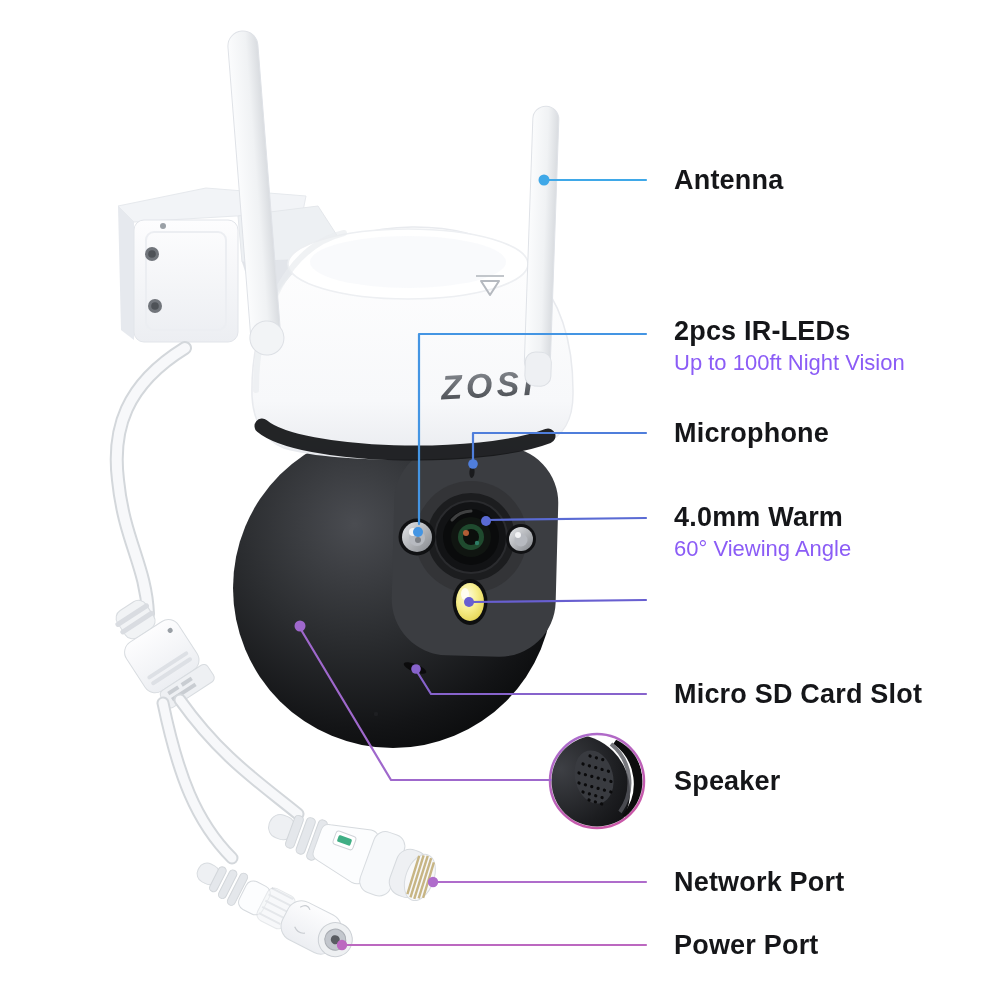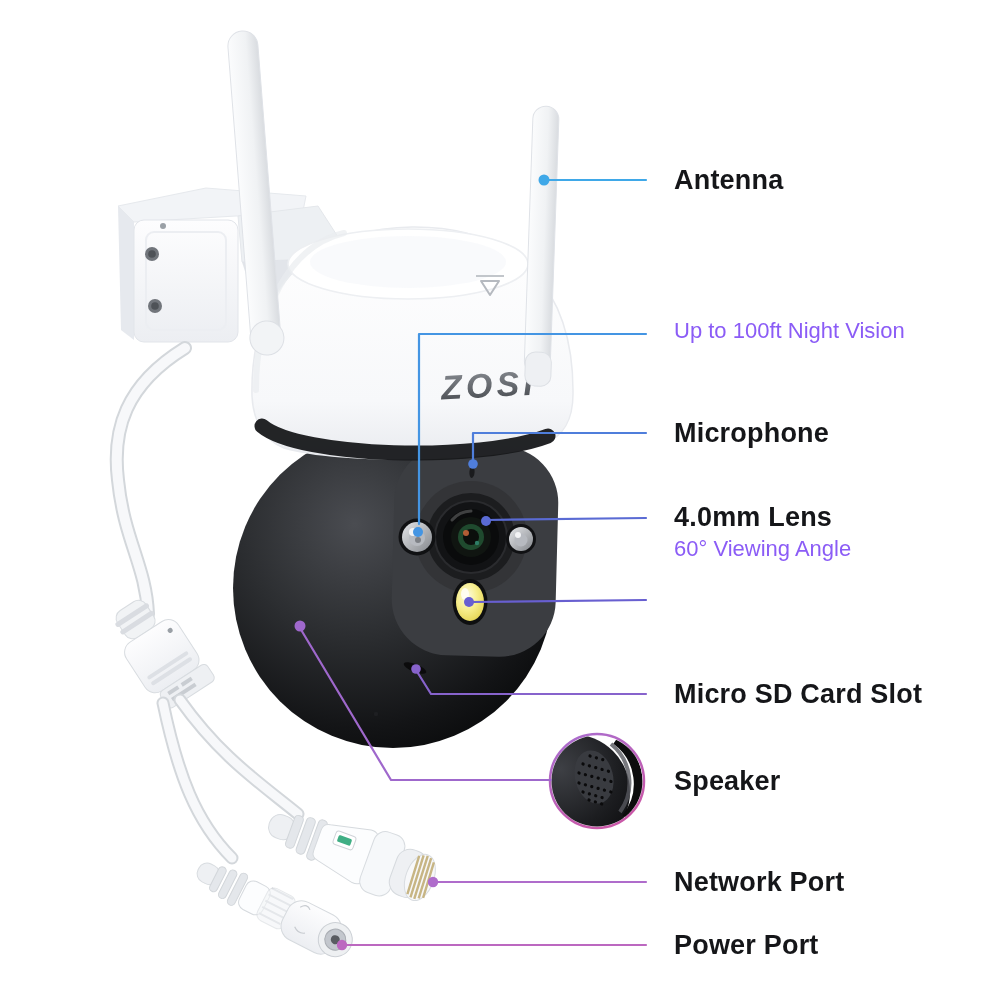--- a/index.html
+++ b/index.html
@@ -262,28 +262,29 @@
     </g>
   </g>
 </svg>
 
 <div class="labels">
   <div class="callout" style="top:164px">
     <div class="c-title">Antenna</div>
 
   </div>
   <div class="callout" style="top:315px">
+    <div class="c-title">2pcs IR-LEDs</div>
     <div class="c-sub">Up to 100ft Night Vision</div>
   </div>
   <div class="callout" style="top:417px">
     <div class="c-title">Microphone</div>
 
   </div>
   <div class="callout" style="top:501px">
-    <div class="c-title">4.0mm Lens</div>
+    <div class="c-title">4.0mm Warm</div>
     <div class="c-sub">60° Viewing Angle</div>
   </div>
   <div class="callout" style="top:678px">
     <div class="c-title">Micro SD Card Slot</div>
 
   </div>
   <div class="callout" style="top:765px">
     <div class="c-title">Speaker</div>
 
   </div>

